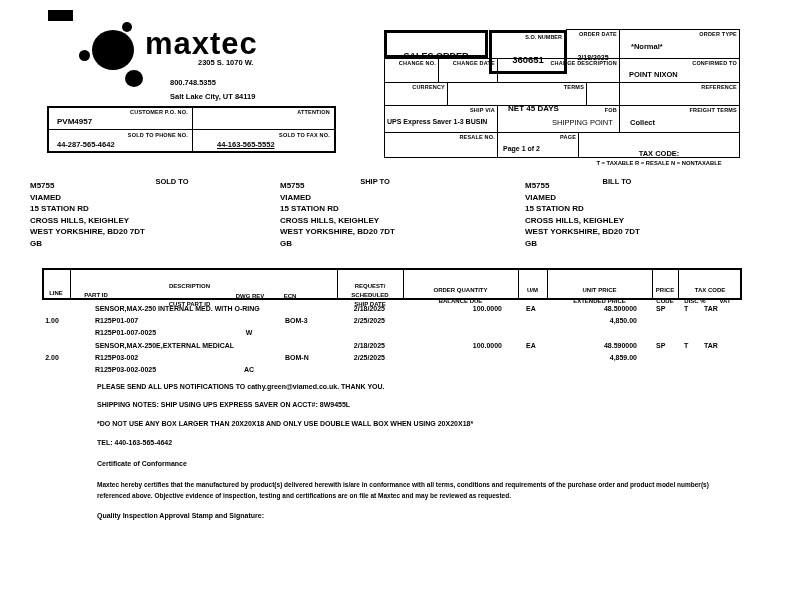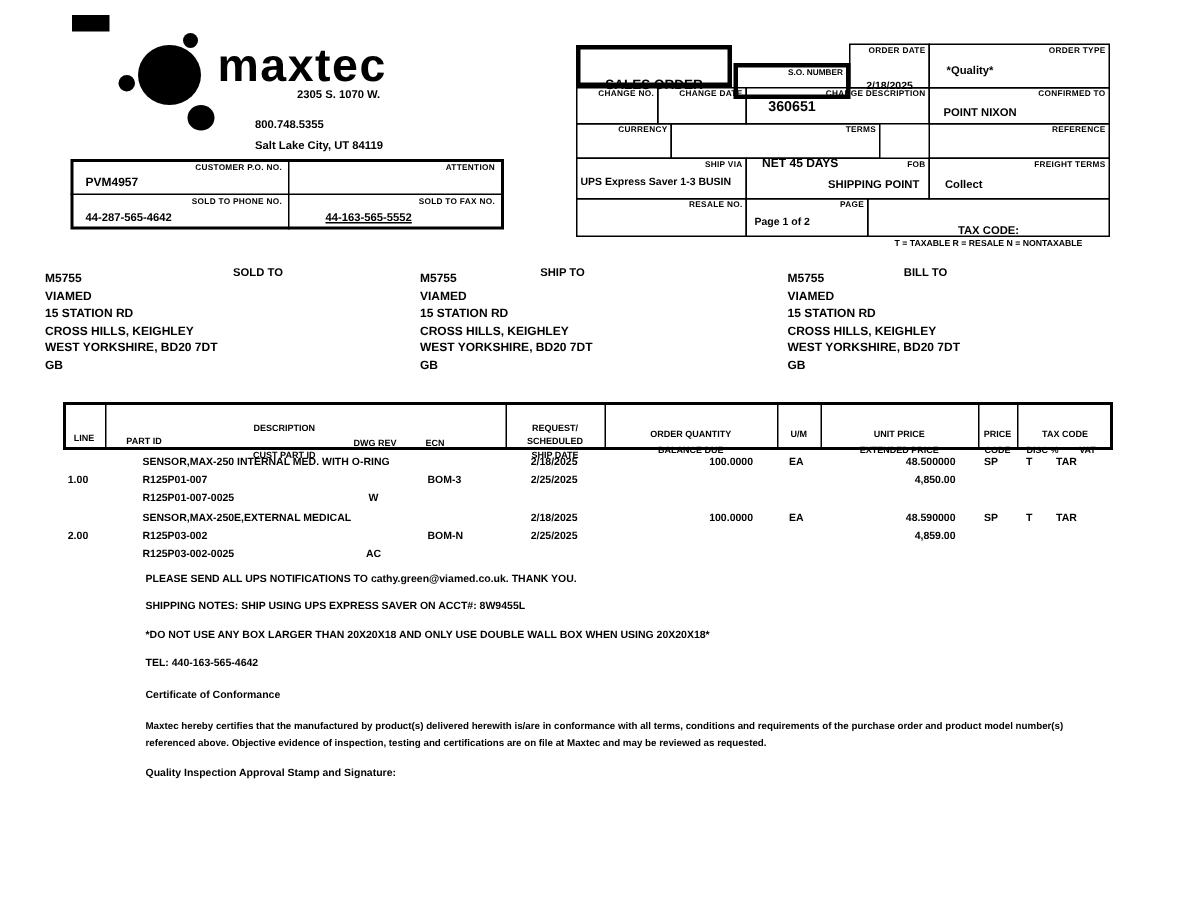--- a/index.html
+++ b/index.html
@@ -47,31 +47,31 @@
     <div class="val" style="left:57px;top:140px;">44-287-565-4642</div>
     <div class="lbl right" style="left:198px;top:132px;width:132px;">SOLD TO FAX NO.</div>
     <div class="val" style="left:217px;top:140px;text-decoration:underline;">44-163-565-5552</div>
   </div>
 
   <div>
 
     <div class="cell thick" style="left:384px;top:30px;width:104px;height:28px;">
       <div class="abs center" style="left:0;top:6px;width:98px;font-size:9px;font-weight:700;">SALES ORDER</div>
     </div>
-    <div class="cell thick" style="left:489px;top:42px;width:78px;height:24px;">
+    <div class="cell thick" style="left:489px;top:30px;width:78px;height:44px;">
       <div class="abs right" style="left:0;top:1px;width:70px;font-size:5.5px;font-weight:700;">S.O. NUMBER</div>
       <div class="abs center" style="left:0;top:9px;width:72px;font-size:9.5px;font-weight:700;">360651</div>
     </div>
     <div class="cell" style="left:566px;top:29px;width:54px;height:30px;">
       <div class="lbl" style="top:1px;right:2px;">ORDER DATE</div>
       <div class="abs center" style="left:0;top:12px;width:52px;font-size:7px;font-weight:700;">2/18/2025</div>
     </div>
     <div class="cell" style="left:619px;top:29px;width:121px;height:30px;">
       <div class="lbl" style="top:1px;right:2px;">ORDER TYPE</div>
-      <div class="abs" style="left:11px;top:12px;font-size:7.5px;font-weight:700;">*Quality*</div>
+      <div class="abs" style="left:11px;top:12px;font-size:7.5px;font-weight:700;">*Normal*</div>
     </div>
 
     <div class="cell" style="left:384px;top:58px;width:55px;height:25px;">
       <div class="lbl" style="top:1px;right:2px;">CHANGE NO.</div>
     </div>
     <div class="cell" style="left:438px;top:58px;width:60px;height:25px;">
       <div class="lbl" style="top:1px;right:2px;">CHANGE DATE</div>
     </div>
     <div class="cell" style="left:497px;top:58px;width:123px;height:25px;">
       <div class="lbl" style="top:1px;right:2px;">CHANGE DESCRIPTION</div>
@@ -91,21 +91,21 @@
     <div class="cell" style="left:619px;top:82px;width:121px;height:24px;">
       <div class="lbl" style="top:1px;right:2px;">REFERENCE</div>
     </div>
 
     <div class="cell" style="left:384px;top:105px;width:114px;height:28px;">
       <div class="lbl" style="top:1px;right:2px;">SHIP VIA</div>
       <div class="abs" style="left:2px;top:12px;font-size:7px;font-weight:700;white-space:nowrap;">UPS Express Saver 1-3 BUSIN</div>
     </div>
     <div class="cell" style="left:497px;top:105px;width:123px;height:28px;">
       <div class="lbl" style="top:1px;right:2px;">FOB</div>
-      <div class="abs" style="left:11px;top:12px;font-size:7.5px;font-weight:700;padding-left:43px;">SHIPPING POINT</div>
+      <div class="abs" style="left:11px;top:12px;font-size:7.5px;font-weight:400;padding-left:43px;">SHIPPING POINT</div>
     </div>
     <div class="cell" style="left:619px;top:105px;width:121px;height:28px;">
       <div class="lbl" style="top:1px;right:2px;">FREIGHT TERMS</div>
       <div class="abs" style="left:10px;top:12px;font-size:7.5px;font-weight:700;">Collect</div>
     </div>
 
     <div class="cell" style="left:384px;top:132px;width:114px;height:26px;">
       <div class="lbl" style="top:1px;right:2px;">RESALE NO.</div>
     </div>
     <div class="cell" style="left:497px;top:132px;width:82px;height:26px;">

